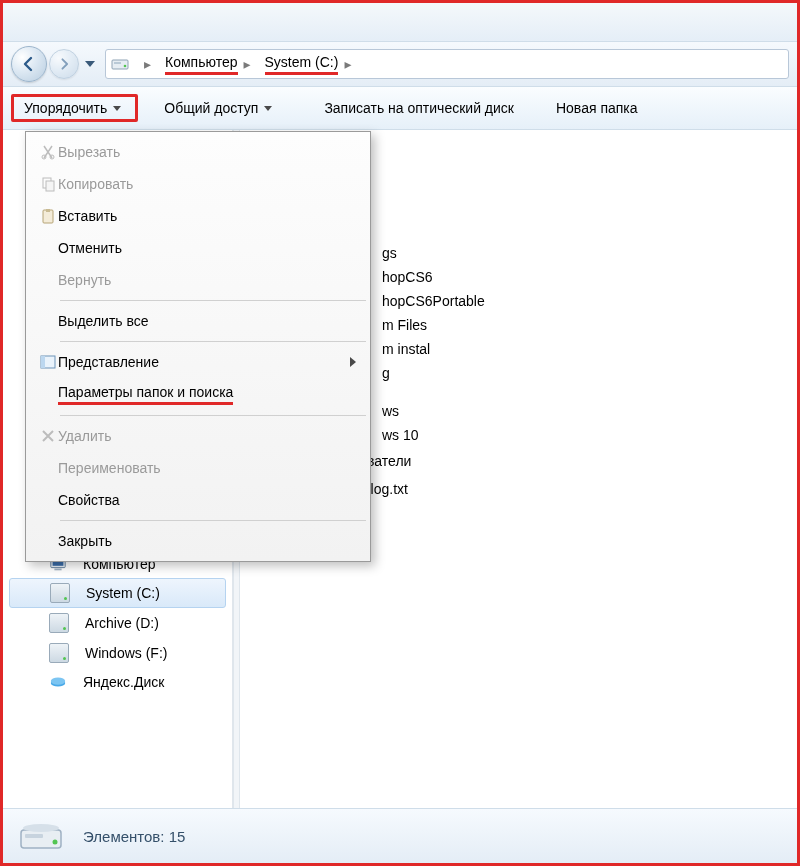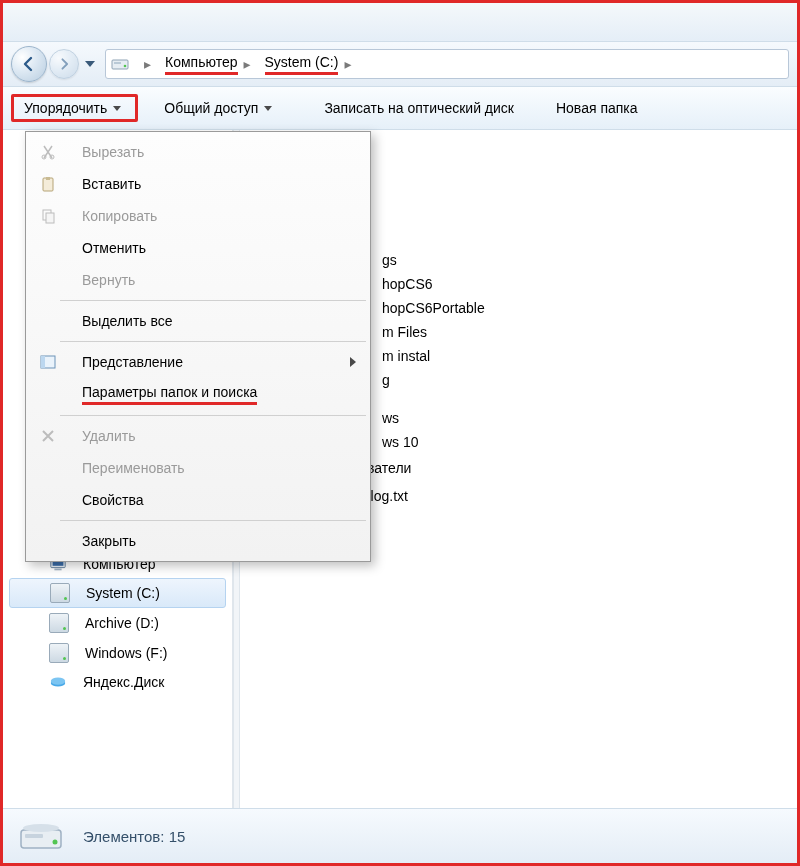--- a/index.html
+++ b/index.html
@@ -21,26 +21,26 @@
   .tool{padding:6px 12px;display:flex;align-items:center;gap:6px;cursor:default;white-space:nowrap}
   .tool .caret{width:0;height:0;border-left:4px solid transparent;border-right:4px solid transparent;border-top:5px solid #4a4a4a}
   .tool.highlight{border:3px solid #e02828;padding:3px 14px 3px 10px;border-radius:2px}
   
   .body{display:flex;height:calc(100% - 38px - 44px - 42px - 54px);position:relative}
   .sidebar{width:230px;border-right:1px solid #e0e6ec;padding-top:420px;box-sizing:border-box;font-size:14px}
   .tree-item{display:flex;align-items:center;gap:16px;padding:5px 8px 5px 46px;white-space:nowrap}
   .tree-item.sel{background:linear-gradient(#eef5fd,#d9e9f9);border:1px solid #b5d3f0;border-radius:3px;margin:0 6px;padding:4px 8px 4px 40px}
   .tree-item svg,.tree-item .ic{flex:none;width:18px;height:18px}
   .divider{width:5px;background:#f2f5f8;border-left:1px solid #dfe6ec;border-right:1px solid #dfe6ec;cursor:col-resize}
-  .content{flex:1;padding:12px 8px;font-size:14px}
+  .content{flex:1;padding:5px 8px;font-size:14px}
   .file-row{display:flex;align-items:center;gap:10px;padding:4px 6px;white-space:nowrap}
   .file-row .ic{width:18px;height:18px;flex:none}
   
   .menu{position:absolute;left:22px;top:128px;width:340px;background:linear-gradient(#fdfdfd,#f2f2f2);border:1px solid #9a9a9a;box-shadow:4px 4px 10px rgba(0,0,0,.25);padding:4px 2px;font-size:14px;z-index:20}
-  .menu-item{display:flex;align-items:center;padding:6px 12px 6px 10px;gap:24px;white-space:nowrap}
+  .menu-item{display:flex;align-items:center;padding:6px 12px 6px 10px;gap:0;white-space:nowrap}
   .menu-item.disabled{color:#9a9a9a}
   .menu-item .mi-icon{width:20px;height:20px;flex:none;display:flex;align-items:center;justify-content:center}
   .menu-item .mi-label{flex:1}
   .menu-item .mi-arrow{width:0;height:0;border-top:5px solid transparent;border-bottom:5px solid transparent;border-left:6px solid #4a4a4a}
   .menu-sep{height:1px;background:#d0d0d0;margin:4px 2px 4px 32px}
   .menu .underline-red{display:inline-block}
   
   .status{position:absolute;left:0;right:0;bottom:0;height:54px;display:flex;align-items:center;padding:0 14px;gap:18px;background:linear-gradient(#f6fafe,#e4edf6);border-top:1px solid #cfdde9;font-size:15px;color:#35506a}
   .status .drv{width:48px;height:40px}
   
@@ -187,37 +187,37 @@
     <div class="menu-item disabled">
       <span class="mi-icon">
           <svg width="16" height="16" viewBox="0 0 16 16">
             <path d="M4 2 L12 14 M12 2 L4 14" stroke="#bcbcbc" stroke-width="1.5"></path>
             <circle cx="4" cy="13" r="2" fill="none" stroke="#bcbcbc"></circle>
             <circle cx="12" cy="13" r="2" fill="none" stroke="#bcbcbc"></circle>
           </svg>
         </span>
       <span class="mi-label">Вырезать</span>
     </div>
+    <div class="menu-item disabled">
+      <span class="mi-icon">
+          <svg width="16" height="16" viewBox="0 0 16 16">
+            <rect x="3" y="2" width="8" height="10" fill="none" stroke="#bcbcbc"></rect>
+            <rect x="6" y="5" width="8" height="10" fill="#f5f5f5" stroke="#bcbcbc"></rect>
+          </svg>
+        </span>
+      <span class="mi-label">Копировать</span>
+    </div>
     <div class="menu-item">
       <span class="mi-icon">
           <svg width="16" height="16" viewBox="0 0 16 16">
             <rect x="3" y="2" width="10" height="13" rx="1" fill="#f4ecd9" stroke="#b6a477"></rect>
             <rect x="6" y="1" width="4" height="3" fill="#c9bb93"></rect>
           </svg>
         </span>
       <span class="mi-label">Вставить</span>
-    </div>
-    <div class="menu-item disabled">
-      <span class="mi-icon">
-          <svg width="16" height="16" viewBox="0 0 16 16">
-            <rect x="3" y="2" width="8" height="10" fill="none" stroke="#bcbcbc"></rect>
-            <rect x="6" y="5" width="8" height="10" fill="#f5f5f5" stroke="#bcbcbc"></rect>
-          </svg>
-        </span>
-      <span class="mi-label">Копировать</span>
     </div>
     <div class="menu-item">
       <span class="mi-icon"></span>
       <span class="mi-label">Отменить</span>
     </div>
     <div class="menu-item disabled">
       <span class="mi-icon"></span>
       <span class="mi-label">Вернуть</span>
     </div>
     <div class="menu-sep"></div>

